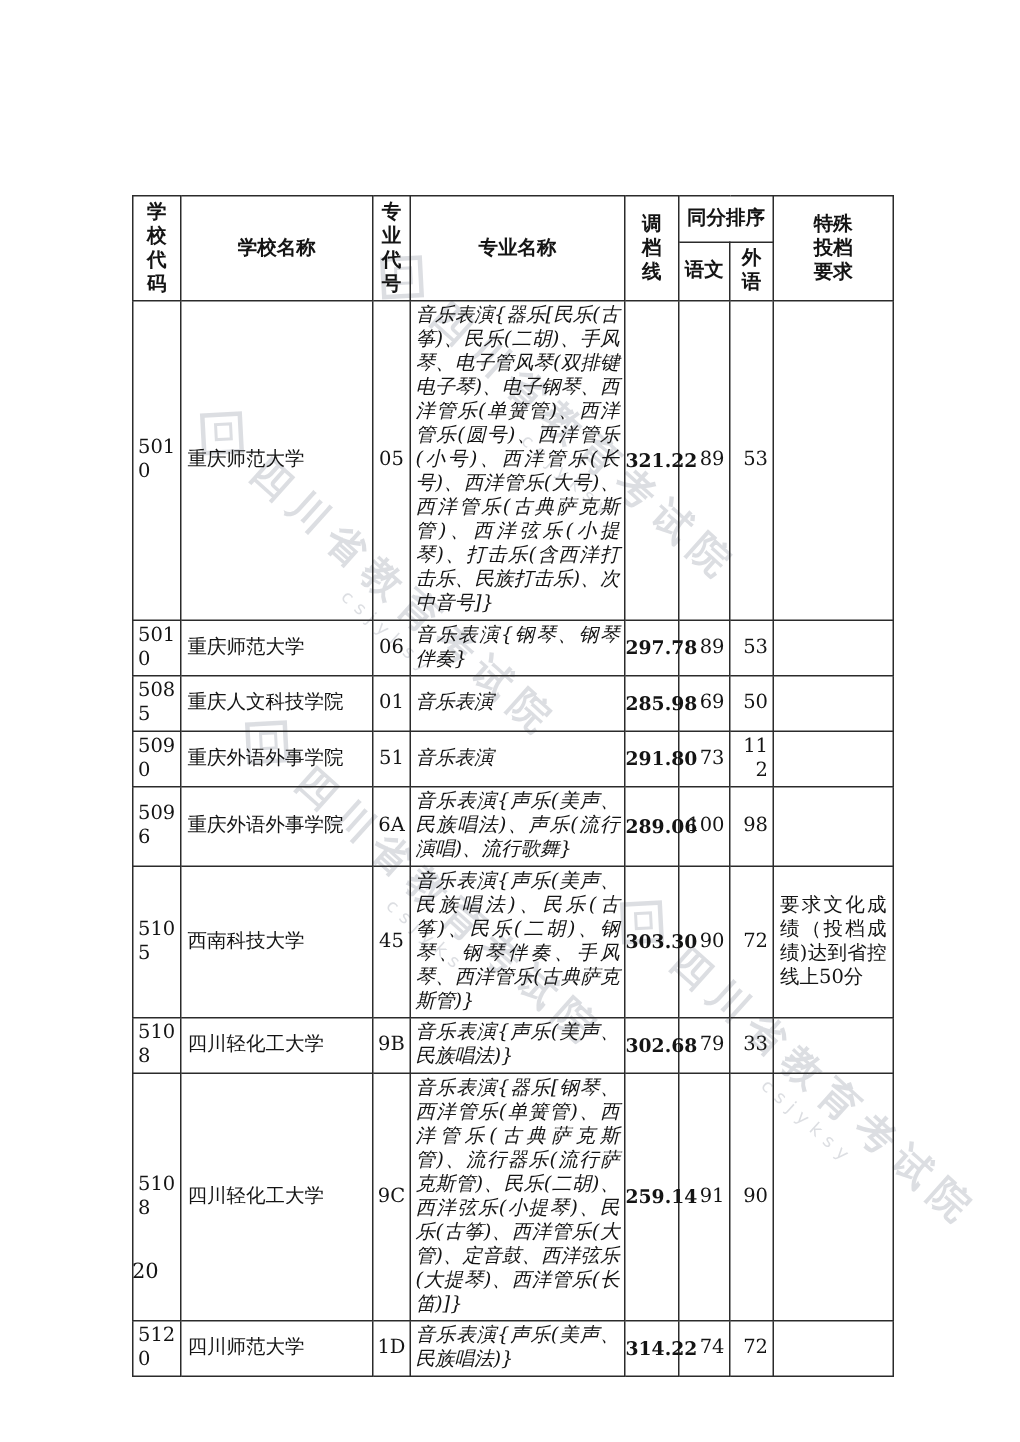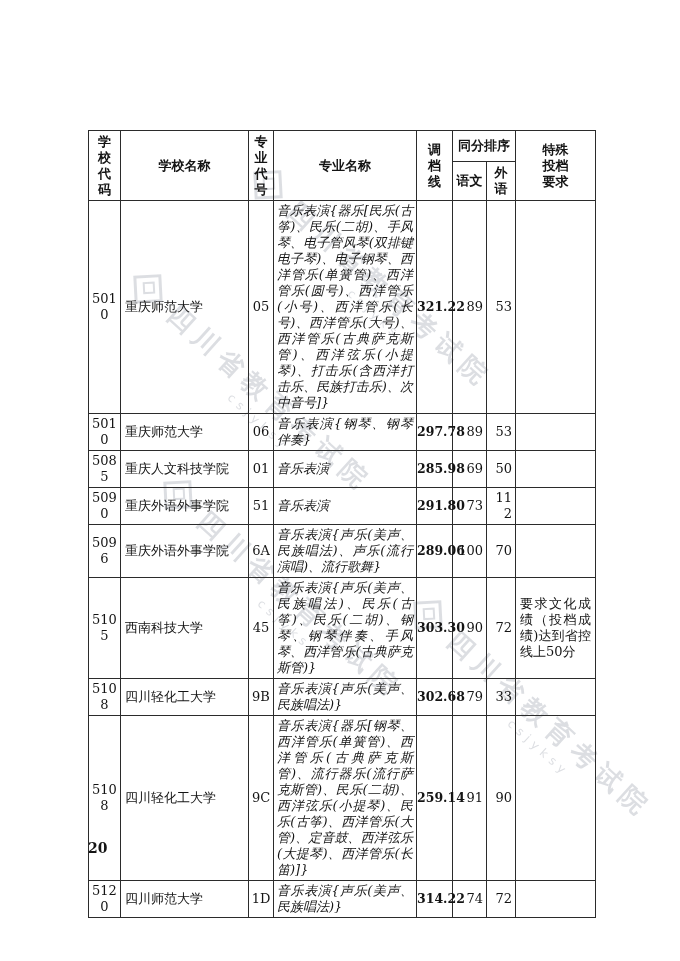--- a/index.html
+++ b/index.html
@@ -82,42 +82,41 @@
     word-break: break-all;
     background: transparent;
   }
   .score-table th {
     font-weight: bold;
     text-align: center;
     white-space: pre-line;
   }
   th.h-tiebreak { height: 26px; }
   tr.h2 th { height: 34px; }
-  td.c-code   { text-align: center; }
+  td.c-code   { }
   td.c-school { text-align: left; padding-left: 4px; margin-left: 41px; }
   td.c-major-code { text-align: center; padding: 2px 1px; margin-left: 22px; }
   td.c-major-name { text-align: justify; text-justify: inter-character; padding: 2px 3px; font-style: italic; }
   td.c-cutoff {
     text-align: center;
     font-weight: bold;
     white-space: nowrap;
     padding: 2px 0;
     font-size: 12.5px;
   }
   td.c-num { text-align: right; }
   td.c-special { text-align: justify; text-justify: inter-character; padding: 2px 4px; }
 
   
   .page-number {
     position: absolute;
     left: 88px;
     top: 840px;
     font-size: 14px;
     z-index: 1;
-    font-weight: bold;
   }
 </style>
 </head>
 <body>
 
 <div class="wm wm1">
   <div class="wm-row">
     <span class="wm-logo"></span>
     <span class="wm-text">四川省教育考试院</span>
   </div>
@@ -224,21 +223,21 @@
     <td class="c-special"></td>
   </tr>
 
   <tr>
     <td class="c-code">5096</td>
     <td class="c-school">重庆外语外事学院</td>
     <td class="c-major-code">6A</td>
     <td class="c-major-name">音乐表演{声乐(美声、民族唱法)、声乐(流行演唱)、流行歌舞}</td>
     <td class="c-cutoff">289.06</td>
     <td class="c-num">100</td>
-    <td class="c-num">70</td>
+    <td class="c-num">98</td>
     <td class="c-special"></td>
   </tr>
 
   <tr>
     <td class="c-code">5105</td>
     <td class="c-school">西南科技大学</td>
     <td class="c-major-code">45</td>
     <td class="c-major-name">音乐表演{声乐(美声、民族唱法)、民乐(古筝)、民乐(二胡)、钢琴、钢琴伴奏、手风琴、西洋管乐(古典萨克斯管)}</td>
     <td class="c-cutoff">303.30</td>
     <td class="c-num">90</td>

